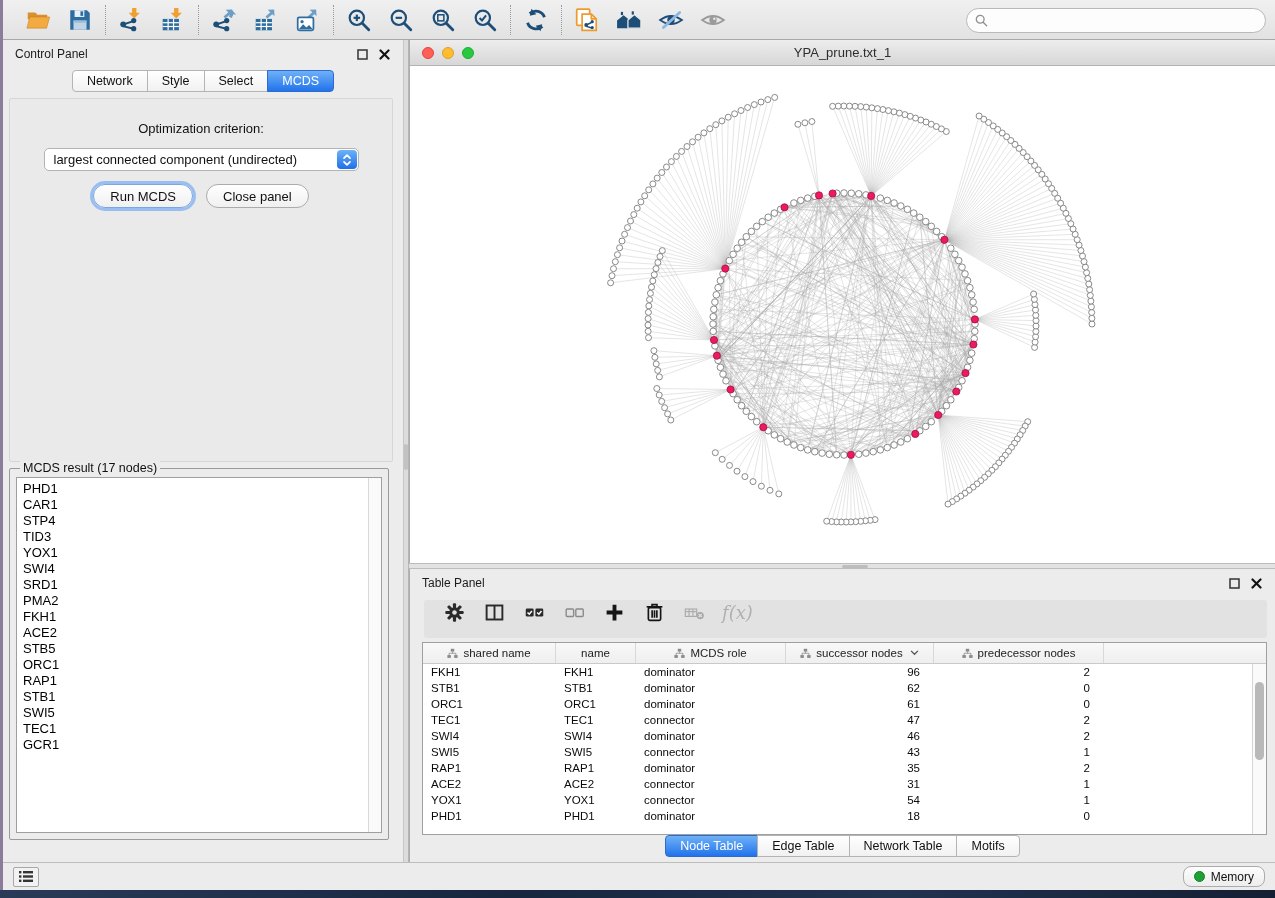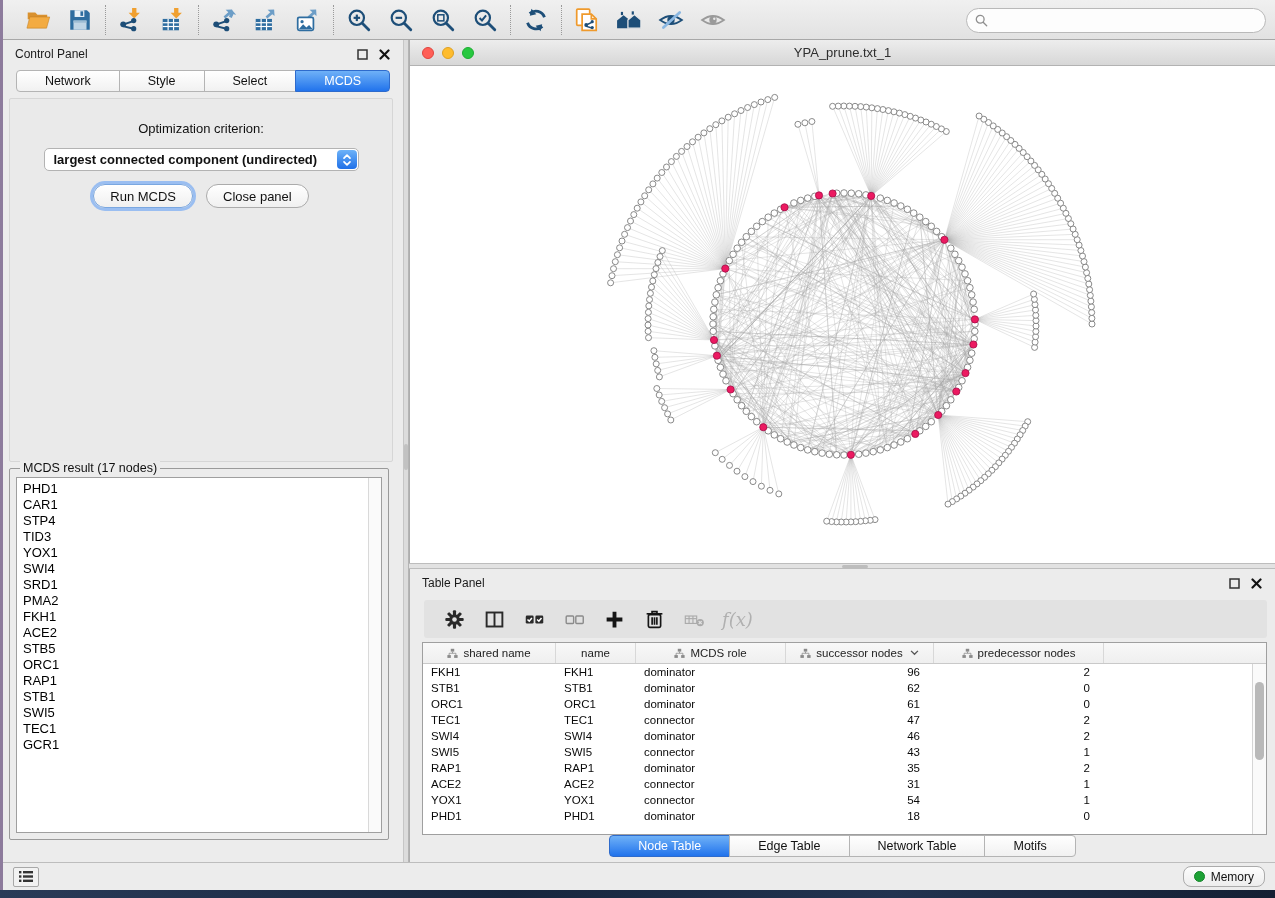--- a/index.html
+++ b/index.html
@@ -35,32 +35,32 @@
   #right-col { flex:1; display:flex; flex-direction:column; min-width:0; }
 
   
   .panel-title-row { height:28px; display:flex; align-items:center; padding:0 12px; }
   .panel-title { font-size:12px; color:#1b1b1b; }
   .panel-wbtns { margin-left:auto; display:flex; gap:8px; align-items:center; }
   .wbtn { width:14px; height:14px; display:flex; align-items:center; justify-content:center; }
   .wbtn svg { width:11px; height:11px; }
 
   .tabs-row { display:flex; justify-content:center; margin-top:2px; }
-  .seg { height:22px; padding:0 28px; background:linear-gradient(#ffffff,#f1f1f1);
+  .seg { height:22px; padding:0 14px; background:linear-gradient(#ffffff,#f1f1f1);
     border:1px solid #b4b4b4; margin-left:-1px; font-size:12.5px; color:#111;
     display:flex; align-items:center; cursor:default; }
   .seg:first-child { border-radius:4px 0 0 4px; margin-left:0; }
   .seg:last-child { border-radius:0 4px 4px 0; }
   .seg.active { background:linear-gradient(#6fb1f7,#2173ec); border-color:#2e6bcc; color:#fff; }
 
   #cp-content { position:absolute; left:6px; right:10px; top:58px; height:364px;
     background:#eaeaea; border:1px solid #d6d6d6; border-radius:2px; text-align:center; }
   #opt-label { font-size:13px; color:#111; margin-top:22px; }
   #criterion-select { width:315px; height:23px; margin:12px auto 0; background:#fff;
-    border:1px solid #b3b3b3; border-radius:5px; display:flex; align-items:center; position:relative;font-weight:bold; }
+    border:1px solid #b3b3b3; border-radius:5px; display:flex; align-items:center; position:relative; }
   #criterion-select .sel-text { font-size:13px; color:#111; padding-left:9px; white-space:nowrap; }
   .stepper { position:absolute; right:1px; top:1px; width:20px; height:19px; border-radius:4px;
     background:linear-gradient(#6db2f8,#1f70e8); display:flex; flex-direction:column;
     align-items:center; justify-content:center; }
   .stepper svg { width:10px; height:14px; }
   .btn-row { display:flex; justify-content:center; gap:13px; margin-top:13px; }
   .pbtn { height:24px; padding:0 16px; background:linear-gradient(#ffffff,#f0f0f0);
     border:1px solid #ababab; border-radius:12px; font-size:13px; color:#111;
     display:flex; align-items:center; }
   .pbtn.focused { box-shadow:0 0 0 3px rgba(100,160,245,.6); border-color:#7aa7e0; }
@@ -89,21 +89,21 @@
   #graph-svg .wnodes circle { fill:#fff; stroke:#7d7d7d; stroke-width:.9; }
   #h-splitter { height:6px; flex:0 0 6px; background:#e2e2e2; border-top:1px solid #bdbdbd;
     border-bottom:1px solid #bdbdbd; position:relative; }
   #h-splitter .grip { position:absolute; left:50%; top:1px; width:26px; height:3px;
     background:#bdbdbd; border-radius:2px; }
 
   
   #table-panel { flex:1; background:#ececec; display:flex; flex-direction:column;
     border-left:1px solid #adadad; min-height:0; }
   #tp-toolbar { margin:3px 8px 4px 14px; height:38px; background:#e2e2e2; border-radius:3px;
-    display:flex; align-items:center; gap:16px; padding-left:18px; }
+    display:flex; gap:16px; padding-left:18px; }
   #tp-toolbar .tbtn { width:24px; height:24px; }
   #tp-toolbar svg { width:21px; height:21px; }
   #fx-label { font-family:"DejaVu Serif", serif; font-style:italic; font-size:18px; color:#b0b0b0; }
 
   #node-table { margin:0 8px 0 12px; flex:1; background:#fff; border:1px solid #9f9f9f;
     position:relative; overflow:hidden; display:flex; flex-direction:column; min-height:0; }
   .thead { display:flex; height:21px; flex:0 0 21px; background:linear-gradient(#f8f8f8,#efefef);
     border-bottom:1px solid #c9c9c9; }
   .hcell { display:flex; align-items:center; justify-content:center; gap:5px;
     font-size:11.5px; color:#222; border-right:1px solid #d8d8d8; }

